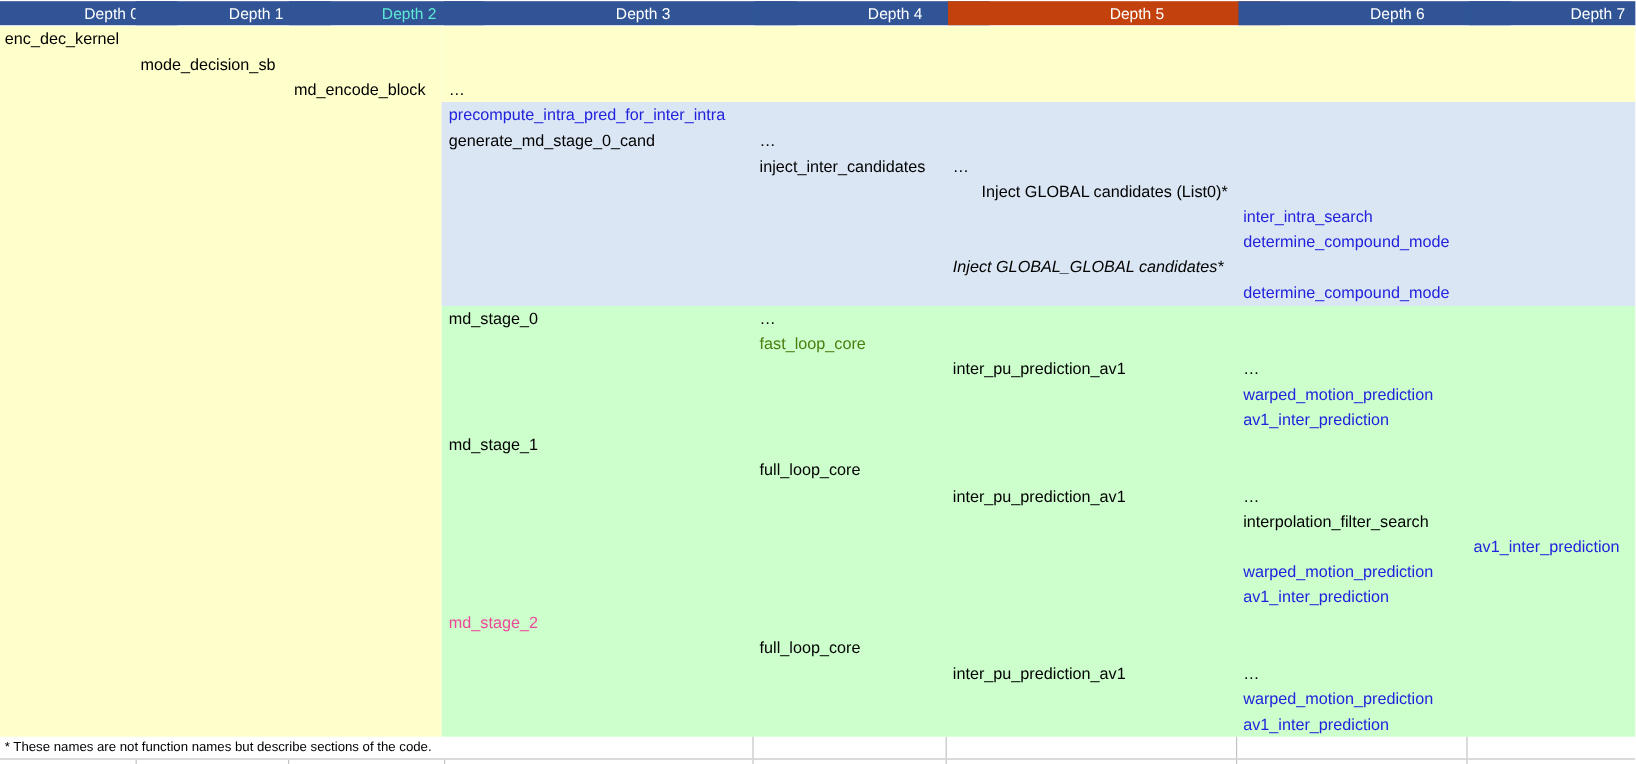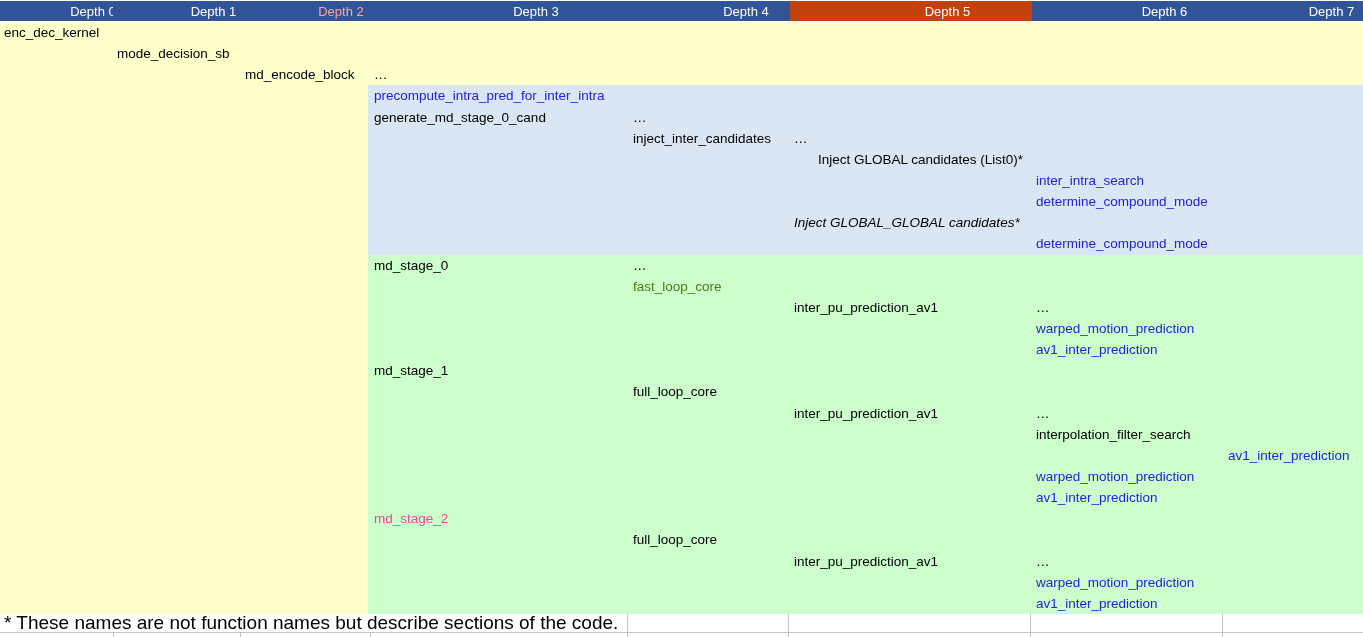--- a/index.html
+++ b/index.html
@@ -21,39 +21,39 @@
   .node{
     position:absolute;
     white-space:nowrap;
     font-size:13.5px;
     color:#000;
   }
   .node.link{cursor:pointer;}
   #footer-row{position:absolute;left:0;top:614px;width:1363px;height:18px;background:#ffffff;}
   #footnote{
     position:absolute;left:4px;top:0;height:18px;line-height:18px;
-    font-size:19px;color:#000;white-space:nowrap;
+    font-size:11px;color:#000;white-space:nowrap;
   }
   .vline{position:absolute;width:1px;}
   .hline{position:absolute;height:1px;}
 </style>
 </head>
 <body>
 
 <div id="screen">
   <div id="bg-layer">
       <div class="region" style="left: 0px; top: 22px; width: 368px; height: 592px; background: rgb(255, 255, 204);"></div>
       <div class="region" style="left: 368px; top: 22px; width: 995px; height: 63.4286px; background: rgb(255, 255, 204);"></div>
       <div class="region" style="left: 368px; top: 85.4286px; width: 995px; height: 169.143px; background: rgb(218, 230, 243);"></div>
       <div class="region" style="left: 368px; top: 254.571px; width: 995px; height: 359.429px; background: rgb(204, 255, 204);"></div>
     </div>
   <div id="header-row">
       <div class="hcell" style="left: 0px; width: 110px; background: rgb(48, 84, 150); color: rgb(255, 255, 255);">Depth 0</div>
       <div class="hcell" style="left: 113px; width: 125px; background: rgb(48, 84, 150); color: rgb(255, 255, 255);">Depth 1</div>
-      <div class="hcell" style="left: 241px; width: 124px; background: rgb(48, 84, 150); color: #fca5a5;">Depth 2</div>
+      <div class="hcell" style="left: 241px; width: 124px; background: rgb(48, 84, 150); color: #5eead4;">Depth 2</div>
       <div class="hcell" style="left: 370px; width: 256px; background: rgb(48, 84, 150); color: rgb(255, 255, 255);">Depth 3</div>
       <div class="hcell" style="left: 629px; width: 158px; background: rgb(48, 84, 150); color: rgb(255, 255, 255);">Depth 4</div>
       <div class="hcell" style="left: 790px; width: 239px; background: #c2410c; color: rgb(255, 255, 255);">Depth 5</div>
       <div class="hcell" style="left: 1032px; width: 189px; background: rgb(48, 84, 150); color: rgb(255, 255, 255);">Depth 6</div>
       <div class="hcell" style="left: 1224px; width: 139px; background: rgb(48, 84, 150); color: rgb(255, 255, 255);">Depth 7</div>
     </div>
   <div id="body-layer">
       <div class="node" style="left: 4px; top: 22px; height: 21.1429px; line-height: 21.1429px; color: rgb(0, 0, 0);">enc_dec_kernel</div>
       <div class="node" style="left: 117px; top: 43.1429px; height: 21.1429px; line-height: 21.1429px; color: rgb(0, 0, 0);">mode_decision_sb</div>
       <div class="node" style="left: 245px; top: 64.2857px; height: 21.1429px; line-height: 21.1429px; color: rgb(0, 0, 0);">md_encode_block</div>

